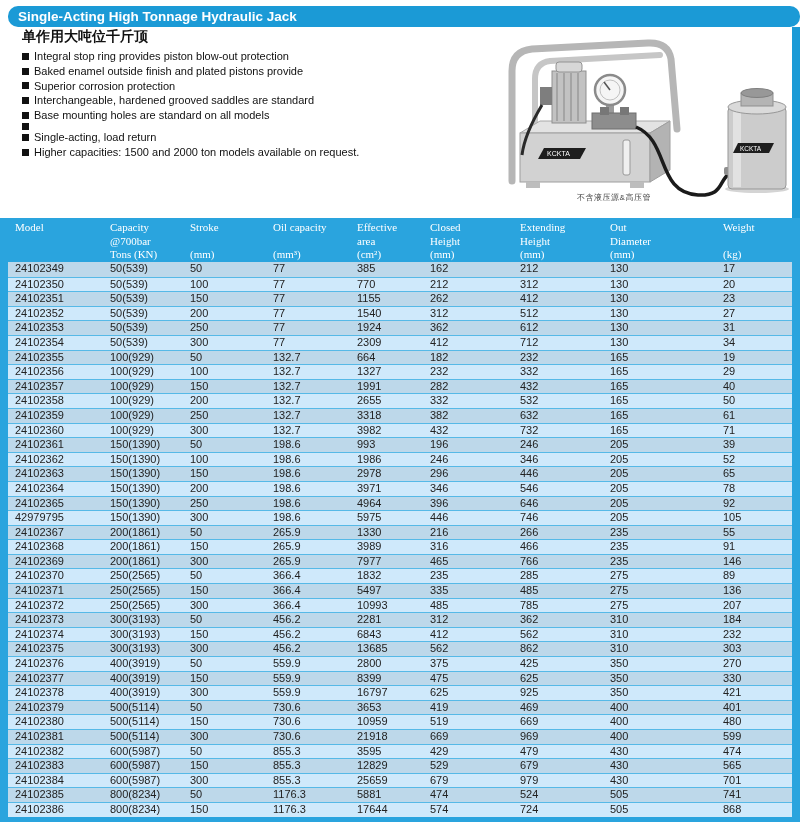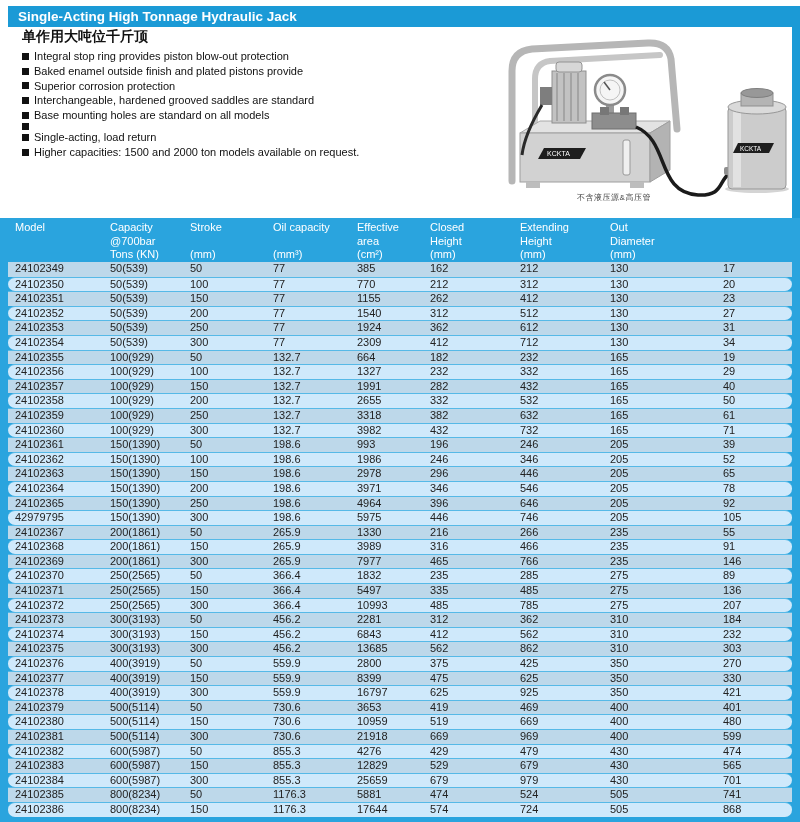--- a/index.html
+++ b/index.html
@@ -6,21 +6,21 @@
   body{
     width:800px;height:822px;position:relative;overflow:hidden;
     background:#ffffff;
     font-family:"Liberation Sans","DejaVu Sans",sans-serif;
     -webkit-font-smoothing:antialiased;
   }
   
   .titlebar{
     position:absolute;left:8px;top:6px;right:0;height:21px;
     background:#1b9ad6;color:#fff;font-weight:bold;font-size:13.5px;
-    line-height:21px;padding-left:10px;box-sizing:border-box;
+    line-height:21px;padding-left:10px;box-sizing:border-box;border-radius:10px;
   }
   .right-strip{
     position:absolute;right:0;top:27px;width:8px;height:191px;background:#1b9ad6;
   }
   .content{position:absolute;left:20px;top:27px;width:784px;height:191px;}
   .subtitle{
     margin:1px 0 3px 2px;font-size:14px;font-weight:bold;color:#111;
   }
   ul.features{list-style:none;margin:0;padding:0 16px 0 2px;}
   ul.features li{
@@ -41,30 +41,30 @@
   .spec-table{
     position:absolute;left:0;top:218px;width:800px;height:604px;
     background:#2aa4de;padding:0 8px 5px 8px;box-sizing:border-box;
   }
   .thead{
     display:grid;
     grid-template-columns:95px 80px 83px 84px 73px 90px 90px 113px 76px;
     height:44px;color:#fff;font-size:11px;
   }
   .th{padding:3px 0 0 7px;overflow:hidden;}
-  .th div{height:13.6px;line-height:13.6px;white-space:nowrap;}
+  .th div{height:13.6px;line-height:13.6px;white-space:nowrap;font-family:Liberation Serif, serif;}
   .tbody{}
   .tr{
     display:grid;
     grid-template-columns:95px 80px 83px 84px 73px 90px 90px 113px 76px;
     height:14.6px;box-sizing:border-box;
   }
   .tr + .tr{border-top:1px solid #56b9e7;}
   .tr.odd{background:#bdd8ea;}
-  .tr.even{background:#cfe9fb;border-radius:7px;}
+  .tr.even{background:#cfe9fb;}
   .td{
     font-size:11px;color:#222;line-height:13.4px;padding-left:7px;
     white-space:nowrap;overflow:hidden;
   }
 </style>
 </head>
 <body>
 
 <div class="titlebar">Single-Acting High Tonnage Hydraulic Jack</div>
 <div class="right-strip"></div>
@@ -191,20 +191,25 @@
       <div class="th">
         <div>Extending</div>
         <div>Height</div>
         <div>(mm)</div>
       </div>
       <div class="th">
         <div>Out</div>
         <div>Diameter</div>
         <div>(mm)</div>
       </div>
+      <div class="th">
+        <div>Weight</div>
+        <div></div>
+        <div>(kg)</div>
+      </div>
     </div>
   <div class="tbody">
       <div class="tr odd">
         <div class="td">24102349</div>
         <div class="td">50(539)</div>
         <div class="td">50</div>
         <div class="td">77</div>
         <div class="td">385</div>
         <div class="td">162</div>
         <div class="td">212</div>
@@ -561,21 +566,21 @@
         <div class="td">669</div>
         <div class="td">969</div>
         <div class="td">400</div>
         <div class="td">599</div>
       </div>
       <div class="tr even">
         <div class="td">24102382</div>
         <div class="td">600(5987)</div>
         <div class="td">50</div>
         <div class="td">855.3</div>
-        <div class="td">4276</div>
+        <div class="td">3595</div>
         <div class="td">429</div>
         <div class="td">479</div>
         <div class="td">430</div>
         <div class="td">474</div>
       </div>
       <div class="tr odd">
         <div class="td">24102383</div>
         <div class="td">600(5987)</div>
         <div class="td">150</div>
         <div class="td">855.3</div>

